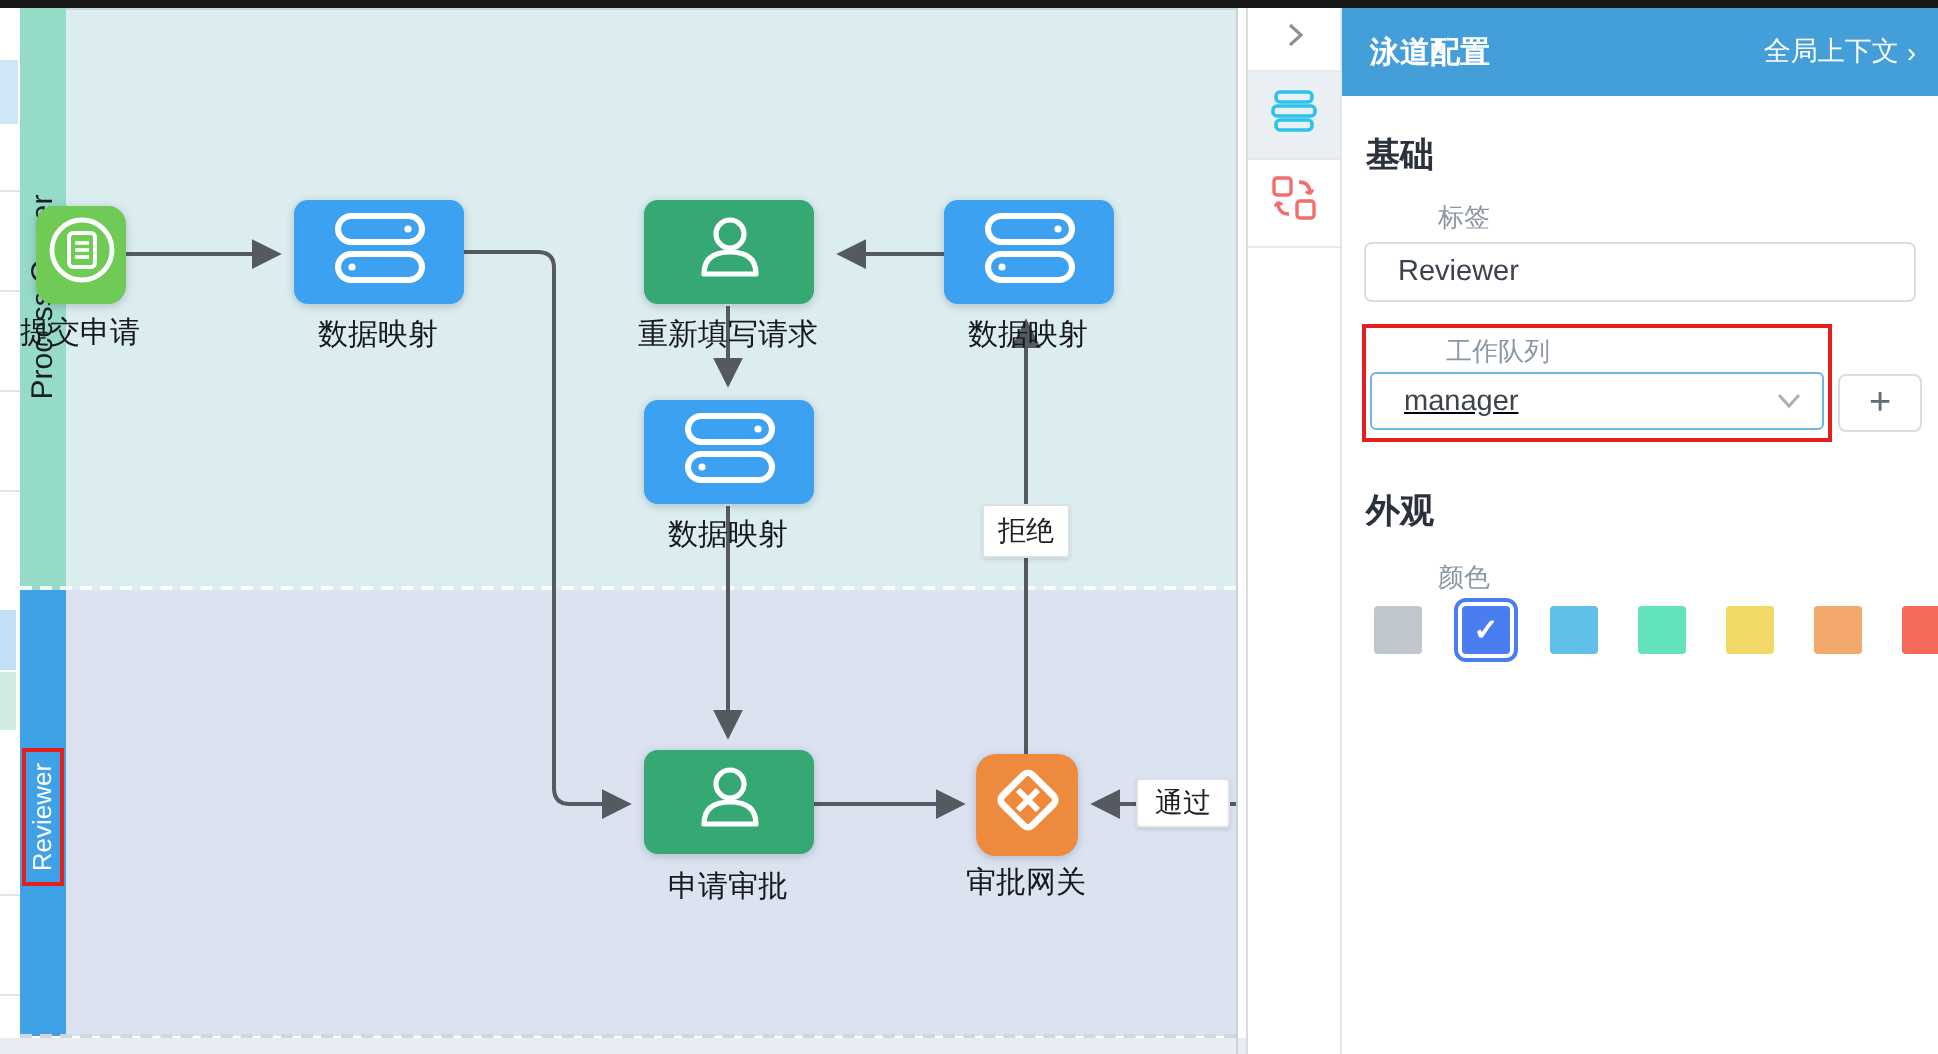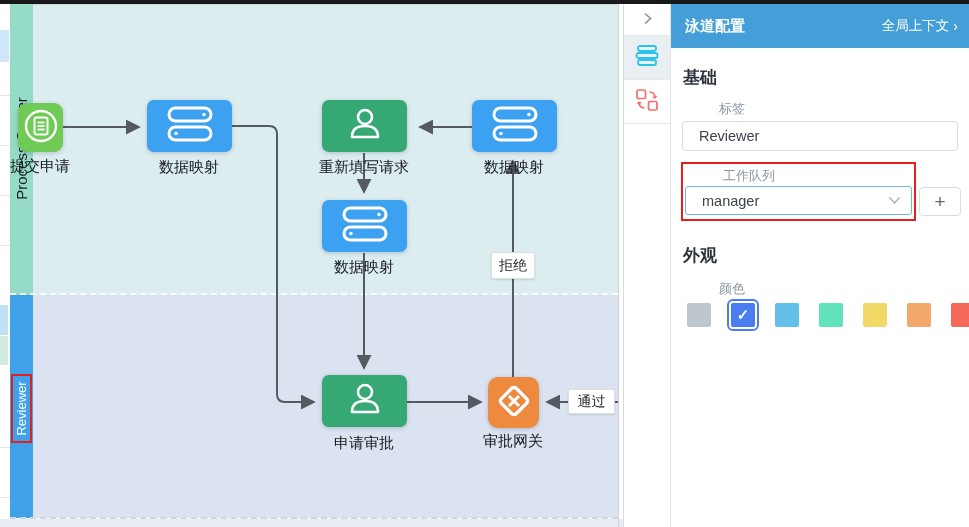--- a/index.html
+++ b/index.html
@@ -73,21 +73,21 @@
   .panel-link .chev { font-size: 14px; }
   .sec-heading { position: absolute; left: 12px; font-size: 17px; font-weight: bold; color: #2b323c; }
   .field-label { position: absolute; left: 13px; font-size: 13px; color: #8a96a3; margin-left: 35px; }
   .text-input { position: absolute; left: 11px; top: 117px; width: 276px; height: 30px;
                 border: 1px solid #d9dde1; border-radius: 4px; background: #fff;
                 font-size: 14.5px; color: #3c434d; padding: 0 0 0 16px;
                 font-family: "Liberation Sans", sans-serif; }
   .select-box { position: absolute; left: 14px; top: 182px; width: 227px; height: 29px;
                 border: 1px solid #6db6e6; border-radius: 3px; background: #fff;
                 display: flex; align-items: center; justify-content: space-between;
-                padding: 0 10px 0 16px; cursor: pointer; }
+                padding: 0 10px 0 16px; cursor: pointer; text-decoration: underline; }
   .select-value { font-size: 14.5px; color: #3c434d; }
   .select-chev { color: #a9b1b9; font-size: 13px; }
   .plus-btn { position: absolute; left: 248px; top: 183px; width: 42px; height: 29px;
               border: 1px solid #d9dde1; border-radius: 4px; background: #fff;
               display: flex; align-items: center; justify-content: center;
               font-size: 19px; color: #5f6b76; cursor: pointer; }
   .red-annotation { position: absolute; border: 2px solid #e31f1f; pointer-events: none; }
   .panel-red-box { left: 10px; top: 158px; width: 235px; height: 59px; }
   .swatch-row { position: absolute; left: 16px; top: 299px; display: flex; gap: 20px; align-items: center; }
   .swatch { width: 24px; height: 24px; border-radius: 2px; cursor: pointer; position: relative;

